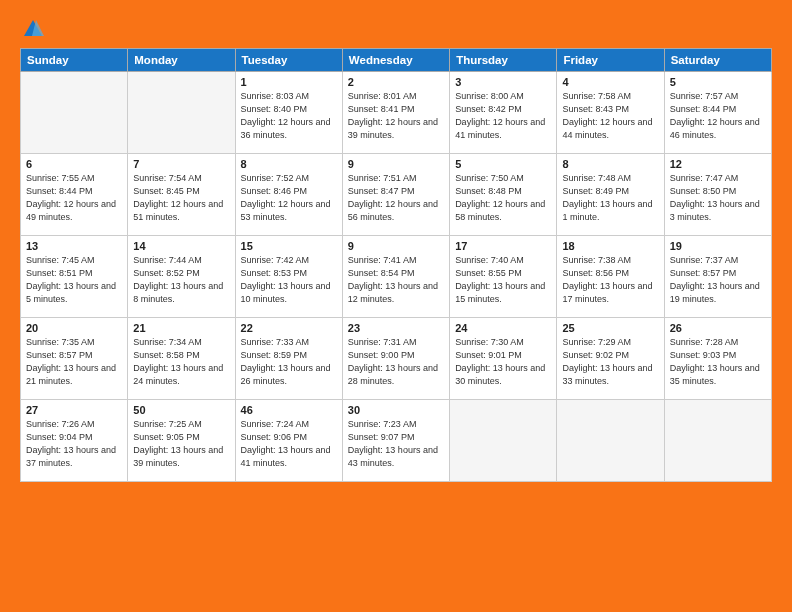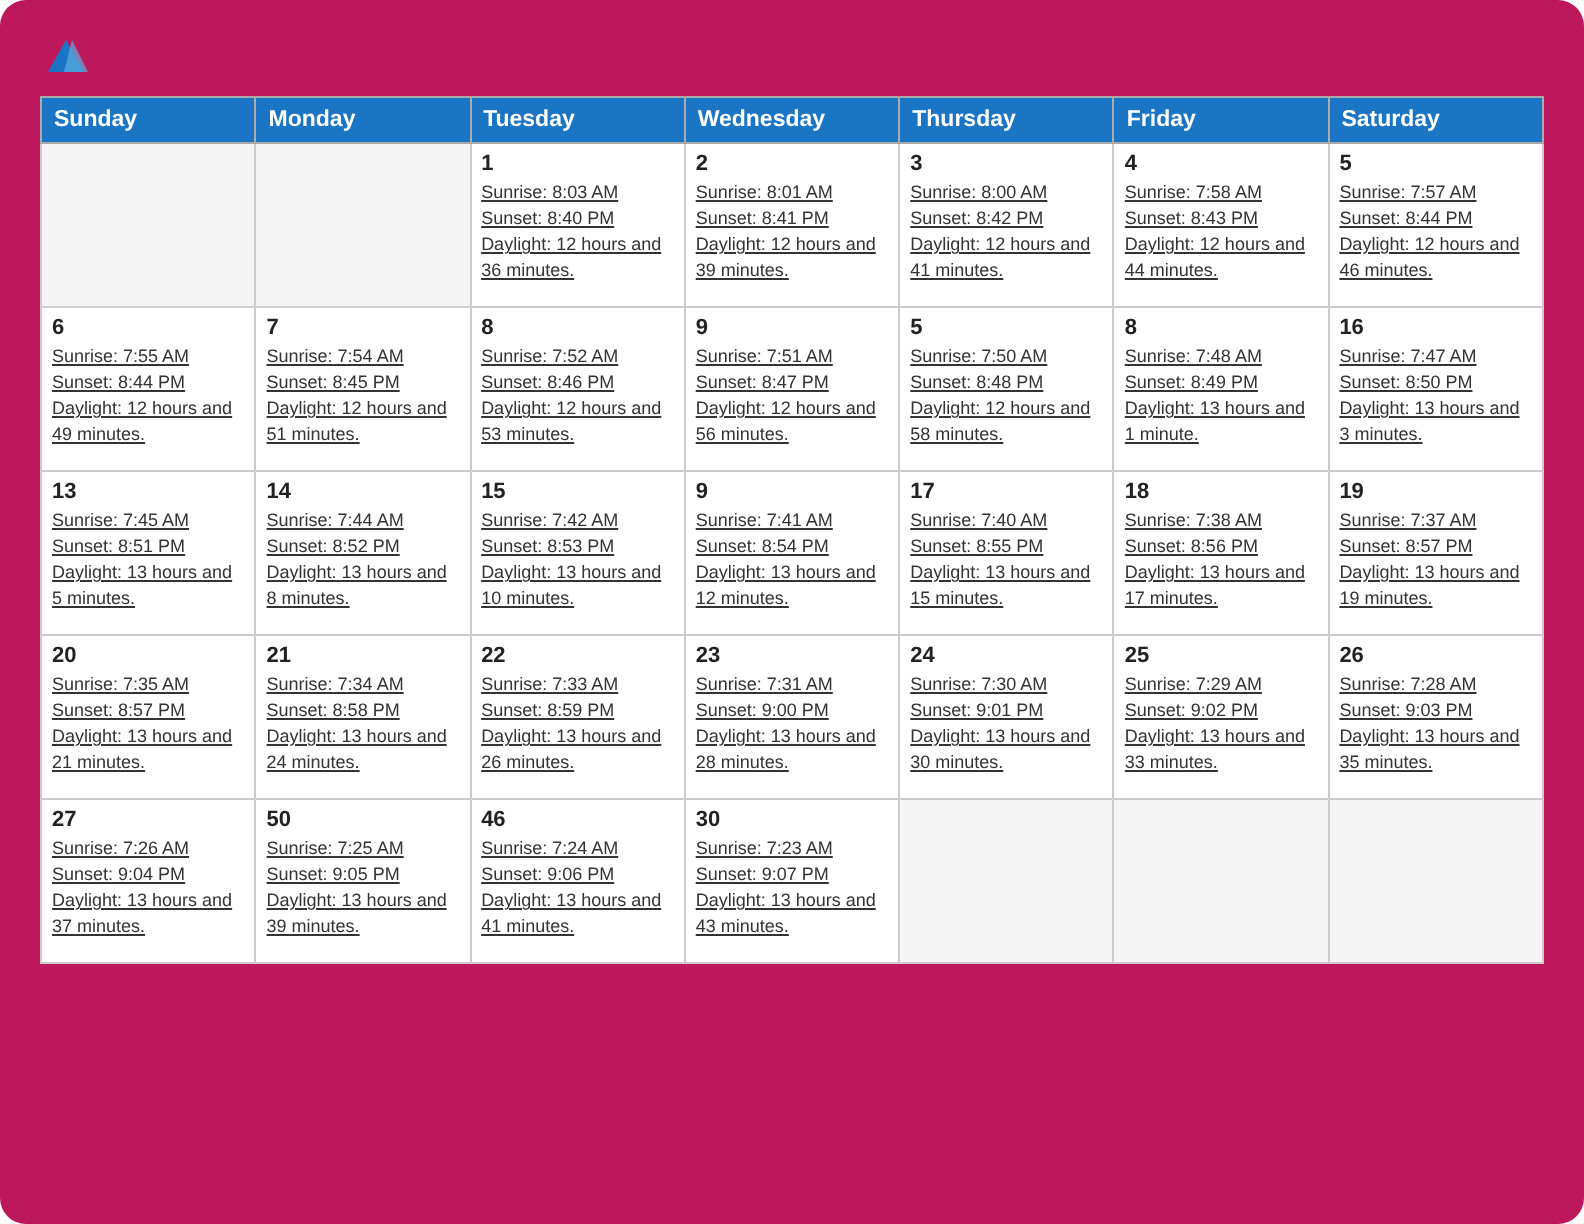--- a/index.html
+++ b/index.html
@@ -6,23 +6,22 @@
     body {
       font-family: Arial, Helvetica, sans-serif;
       background: #fff;
       width: 792px;
       height: 612px;
       overflow: hidden;
     }
     .page {
       width: 792px;
       height: 612px;
-      background: #be185d;
+      background: #f97316;
       padding: 18px 20px 10px 20px;
-      border-radius: 13px;
     }
     .header {
       display: flex;
       justify-content: space-between;
       align-items: flex-start;
       margin-bottom: 10px;
     }
     .logo-text-general {
       font-size: 15px;
       font-weight: bold;
@@ -78,21 +77,20 @@
       font-size: 11px;
       font-weight: bold;
       color: #222;
       margin-bottom: 2px;
       display: block;
     }
     .day-info {
       font-size: 9px;
       color: #333;
       line-height: 1.45;
-      text-decoration: underline;
     }
     .logo-wrapper {
       display: flex;
       flex-direction: column;
       align-items: flex-start;
     }
     .logo-line1 {
       display: flex;
       align-items: center;
     }
@@ -180,21 +178,21 @@
           </td>
           <td>
             <span class="day-num">5</span>
             <div class="day-info">Sunrise: 7:50 AM<br>Sunset: 8:48 PM<br>Daylight: 12 hours and 58 minutes.</div>
           </td>
           <td>
             <span class="day-num">8</span>
             <div class="day-info">Sunrise: 7:48 AM<br>Sunset: 8:49 PM<br>Daylight: 13 hours and 1 minute.</div>
           </td>
           <td>
-            <span class="day-num">16</span>
+            <span class="day-num">12</span>
             <div class="day-info">Sunrise: 7:47 AM<br>Sunset: 8:50 PM<br>Daylight: 13 hours and 3 minutes.</div>
           </td>
         </tr>
         <tr>
           <td>
             <span class="day-num">13</span>
             <div class="day-info">Sunrise: 7:45 AM<br>Sunset: 8:51 PM<br>Daylight: 13 hours and 5 minutes.</div>
           </td>
           <td>
             <span class="day-num">14</span>

